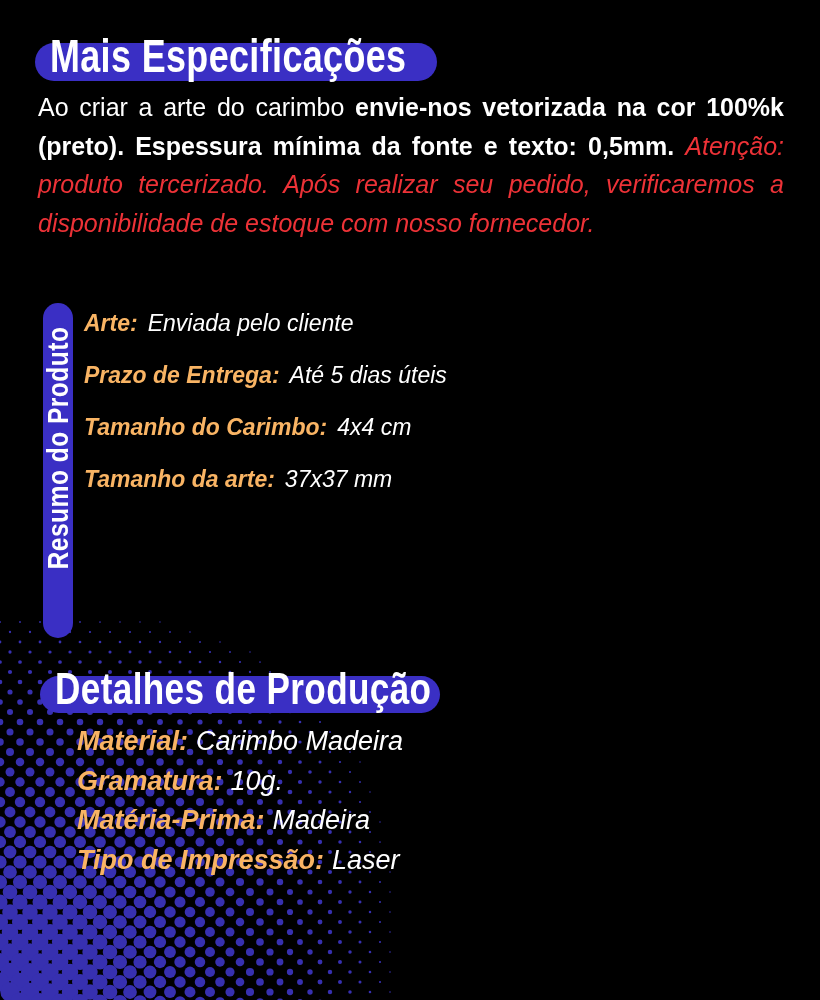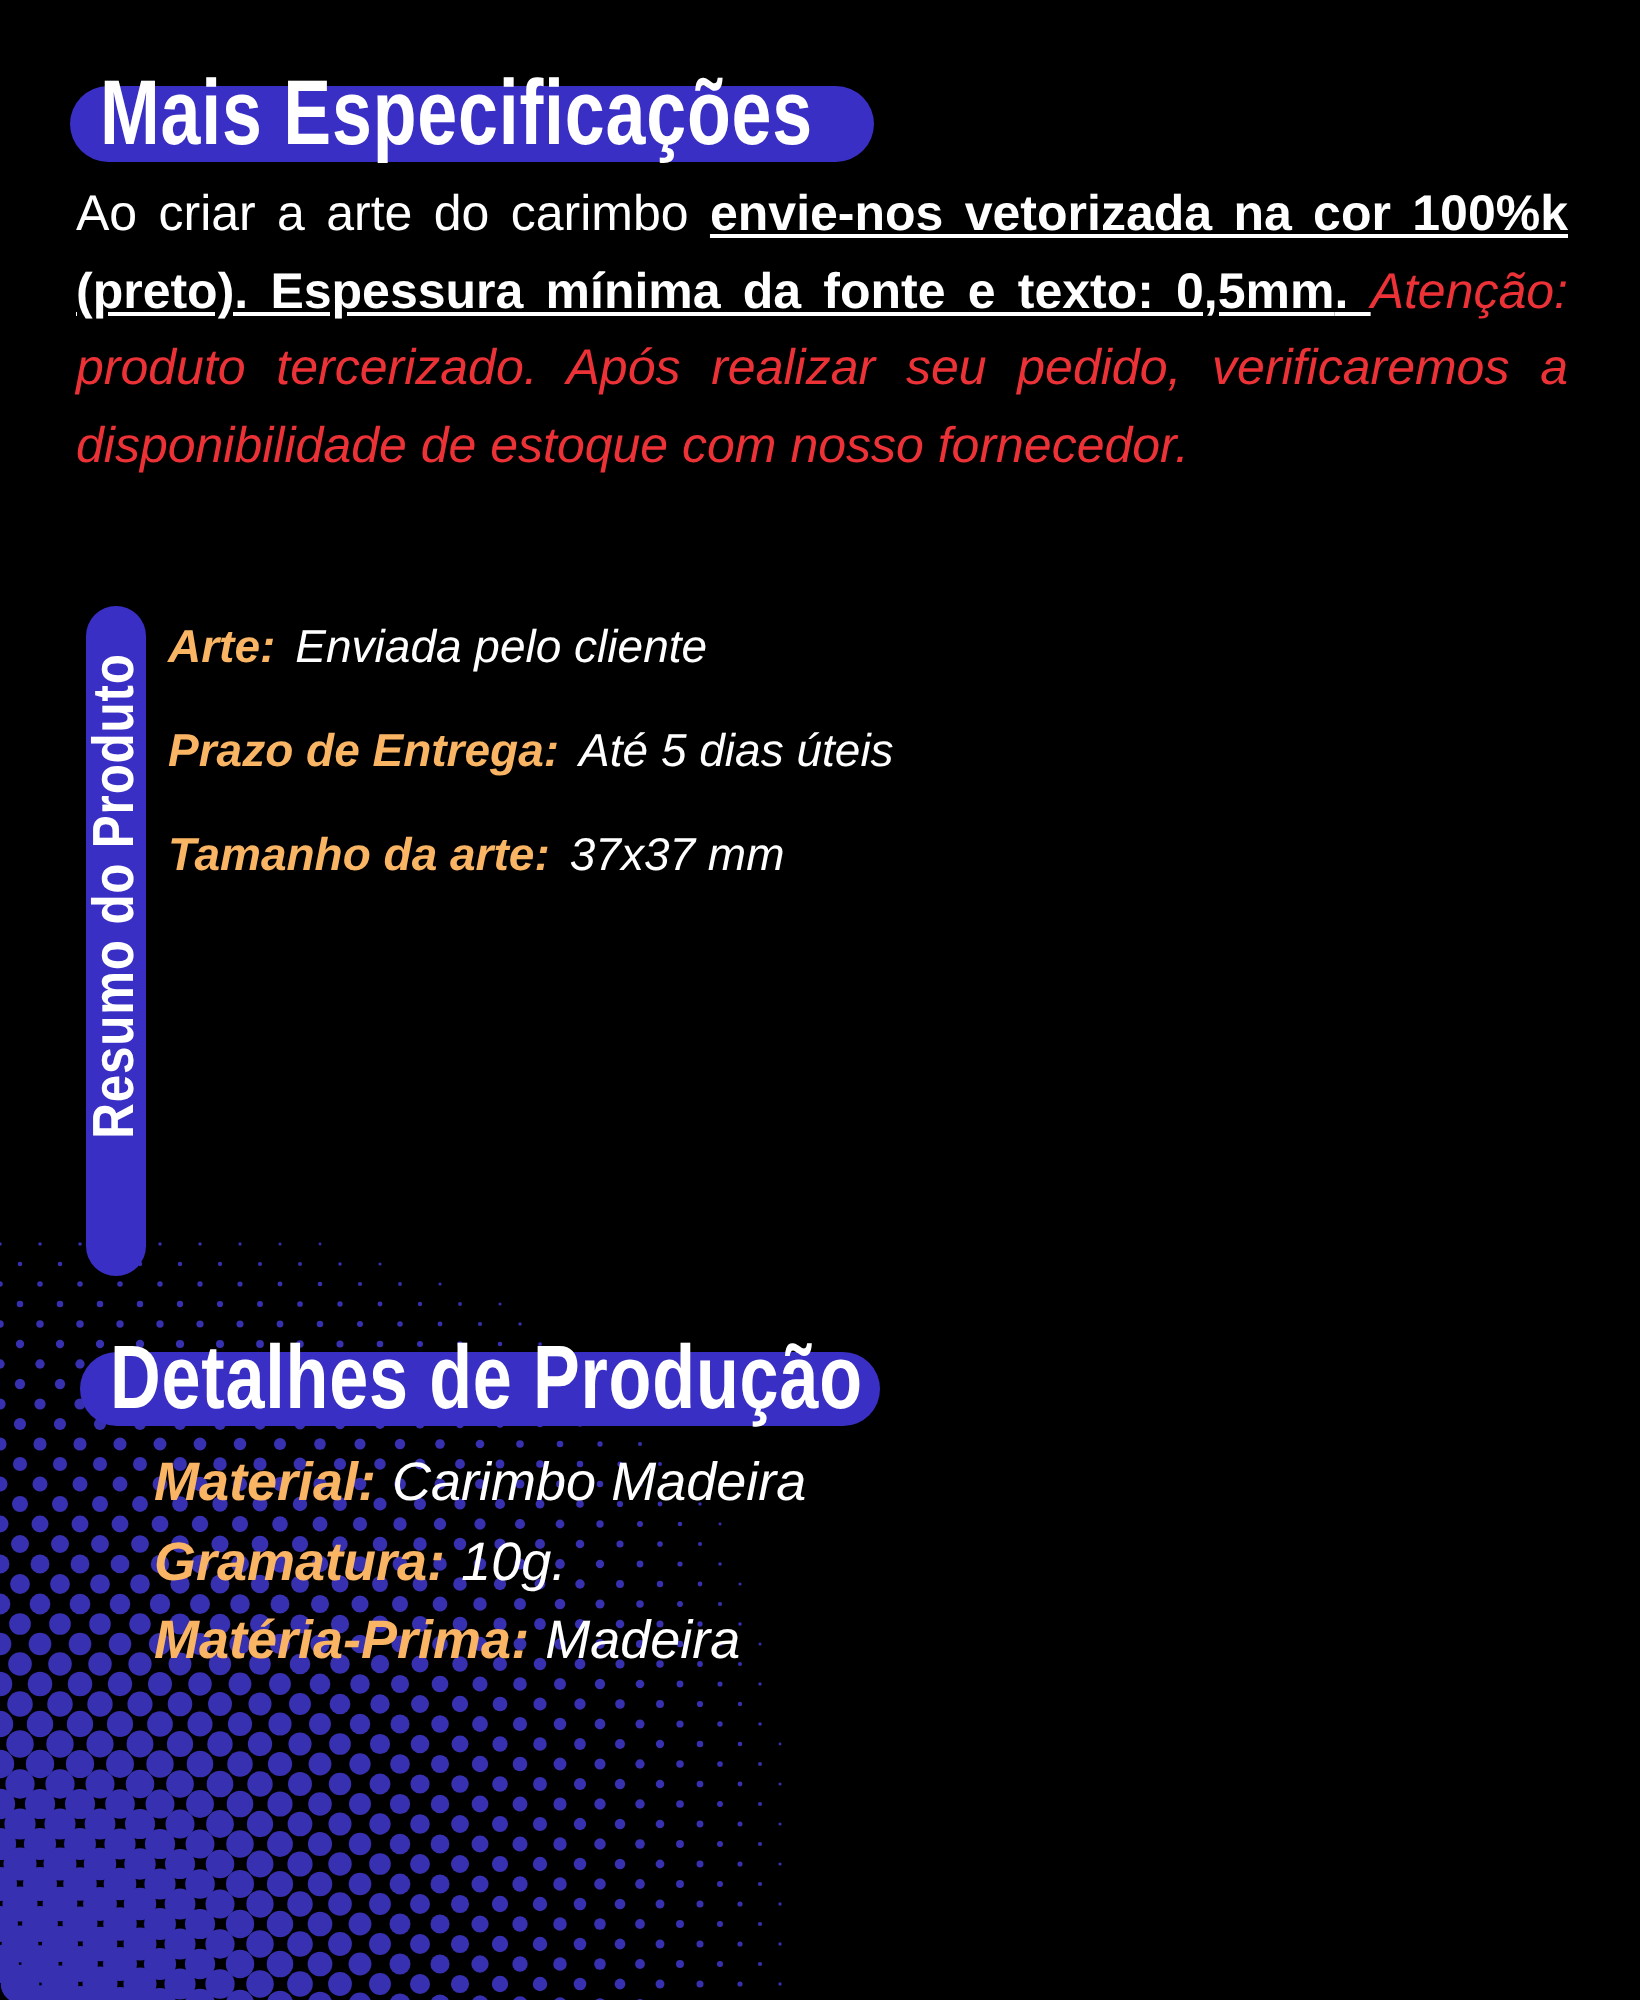--- a/index.html
+++ b/index.html
@@ -32,21 +32,21 @@
   #banner-specs{left:35px;top:43px;width:402px;height:38px;}
   #banner-specs .banner-title{font-size:46px;}
   #banner-prod{left:40px;top:676px;width:400px;height:37px;}
   #banner-prod .banner-title{font-size:45px;}
 
   .intro{
     position:absolute;left:38px;top:88px;width:746px;
     margin:0;font-size:25px;line-height:38.5px;
     text-align:justify;
   }
-  .intro .b{font-weight:bold;text-decoration:underline;}
+  .intro .b{font-weight:bold;}
   .intro .alert{color:var(--alert_red);font-style:italic;}
 
   .pill{
     position:absolute;left:43px;top:303px;width:30px;height:335px;
     background:var(--banner_blue);border-radius:16px;
   }
   .pill-label{
     position:absolute;left:50%;top:145px;
     transform:translate(-50%,-50%) rotate(-90deg) scaleX(0.85);
     transform-origin:center center;
@@ -775,26 +775,28 @@
 
   <p class="intro"><span>Ao criar a arte do carimbo </span><span class="b">envie-nos vetorizada na cor 100%k (preto). Espessura mínima da fonte e texto: 0,5mm</span><span class="b">. </span><span class="alert">Atenção: produto tercerizado. Após realizar seu pedido, verificaremos a disponibilidade de estoque com nosso fornecedor.</span></p>
 
   <div class="pill">
     <span class="pill-label">Resumo do Produto</span>
   </div>
 
   <div class="summary-list">
     <div class="srow"><span class="lab">Arte:</span><span class="val">Enviada pelo cliente</span></div>
     <div class="srow"><span class="lab">Prazo de Entrega:</span><span class="val">Até 5 dias úteis</span></div>
+    <div class="srow"><span class="lab">Tamanho do Carimbo:</span><span class="val">4x4 cm</span></div>
     <div class="srow"><span class="lab">Tamanho da arte:</span><span class="val">37x37 mm</span></div>
   </div>
 
   <div class="banner" id="banner-prod">
     <div class="banner-title">Detalhes de Produção</div>
   </div>
 
   <div class="production-list">
     <div class="prow"><span class="lab">Material:</span><span class="val">Carimbo Madeira</span></div>
     <div class="prow"><span class="lab">Gramatura:</span><span class="val">10g.</span></div>
     <div class="prow"><span class="lab">Matéria-Prima:</span><span class="val">Madeira</span></div>
+    <div class="prow"><span class="lab">Tipo de Impressão:</span><span class="val">Laser</span></div>
   </div>
 
 </div>
 
 </body></html>

